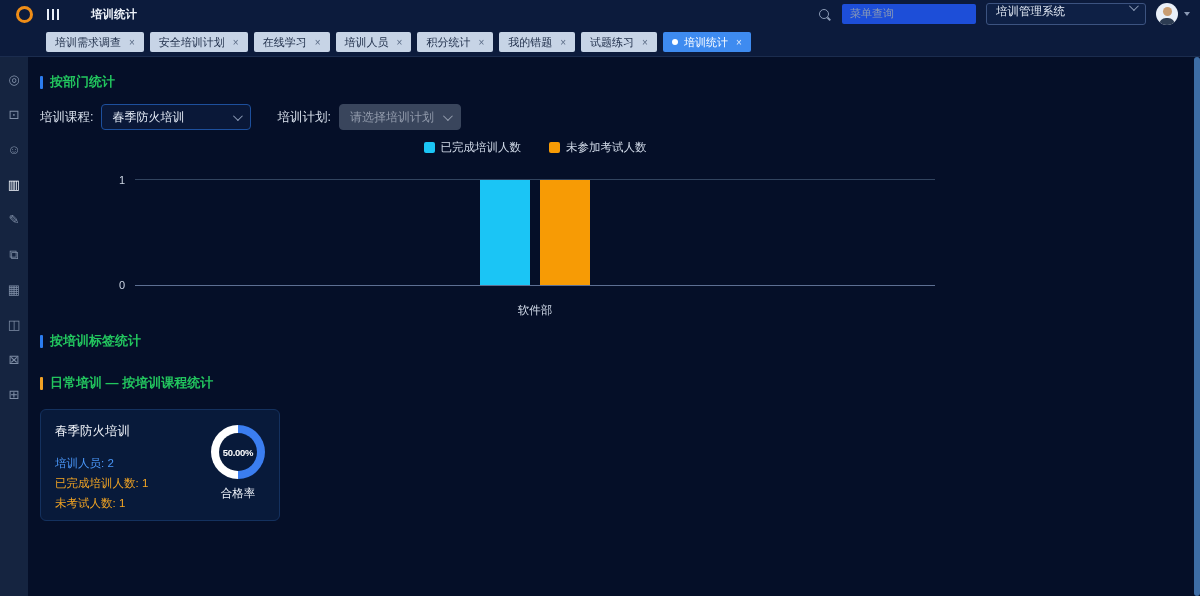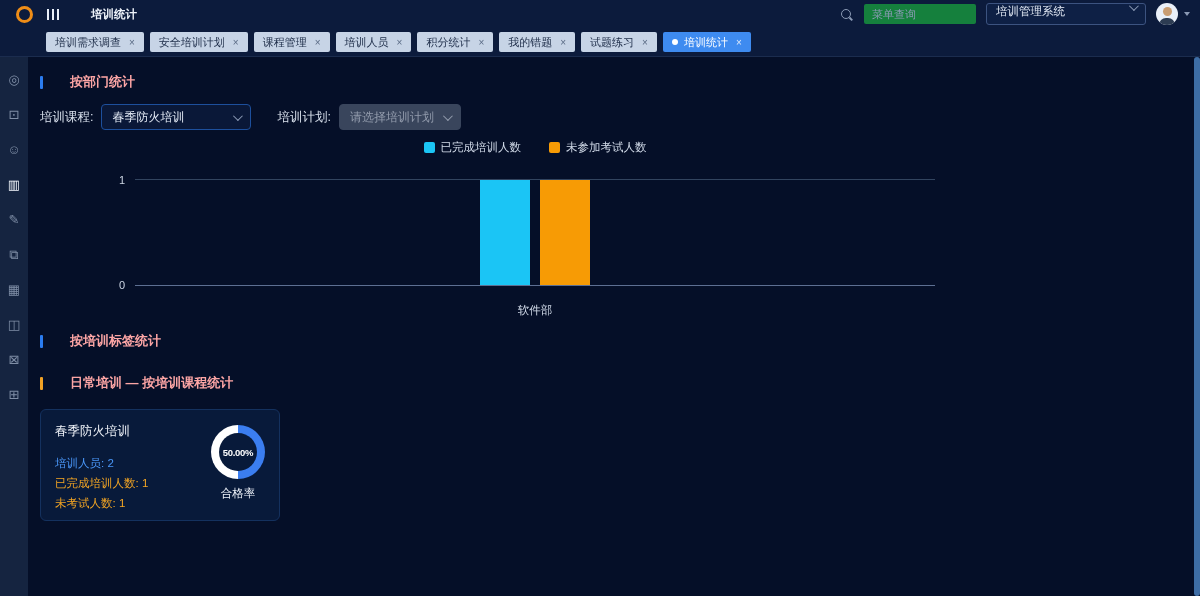--- a/index.html
+++ b/index.html
@@ -26,23 +26,23 @@
   .search-icon { width:11px; height:11px; position:relative; margin-right:2px; }
   .search-icon::before {
     content:""; position:absolute; width:8px; height:8px;
     border:1.5px solid #8b9ab5; border-radius:50%; left:0; top:0;
   }
   .search-icon::after {
     content:""; position:absolute; width:4px; height:1.5px; background:#8b9ab5;
     transform:rotate(45deg); right:-1px; bottom:0;
   }
   .search-input {
-    width:112px; height:20px; background:#15803d; border:none; border-radius:2px;
+    width:134px; height:20px; background:#1d4ed8; border:none; border-radius:2px;
     color:#c7d2e4; font-size:11px; padding:0 8px; outline:none;
-    font-family:Liberation Serif, serif;
+    font-family:Liberation Mono, monospace;
   }
   .search-input::placeholder { color:#8b9ab5; }
   .sys-select {
     width:160px; height:22px; border:1px solid #3c5380; border-radius:3px;
     background:#0e2045; display:flex; padding:0 9px;
     font-size:11.5px; color:#e3eaf5; cursor:pointer;
   }
   .chevron {
     width:7px; height:7px; border-right:1.5px solid #8b9ab5; border-bottom:1.5px solid #8b9ab5;
     transform:rotate(45deg) translateY(-2px); margin-left:auto; flex:0 0 auto;
@@ -93,21 +93,21 @@
     color:#7f8ea6; font-size:13px; line-height:15px; cursor:pointer;
   }
   .side-icon.active { color:#f4f8fd; font-weight:bold; }
 
   
   .main {
     position:absolute; left:28px; top:57px; width:1166px; height:539px;
     padding:16px 14px 0 12px; background:#050f28; overflow:hidden;
   }
   .section-title {
-    display:flex; align-items:center; font-size:13px; font-weight:bold; color:#fca5a5;gap:20px;
+    display:flex; align-items:center; font-size:13px; font-weight:bold; color:#22c55e;
   }
   .section-title .bar {
     width:3px; height:13px; background:#2b7cf0; margin-right:7px; border-radius:1px;
   }
   .section-title .bar.orange { background:#f0a125; }
 
   .filter-row { display:flex; align-items:center; margin-top:13px; }
   .filter-label { font-size:12.5px; color:#d8e0ec; margin-right:8px; }
   .select {
     width:150px; height:26px; background:#0a1838; border:1px solid #1d4f9c;
@@ -216,21 +216,21 @@
 <div class="tab-bar">
     <div class="tab">
       <span>培训需求调查</span>
       <span class="tab-close">×</span>
     </div>
     <div class="tab">
       <span>安全培训计划</span>
       <span class="tab-close">×</span>
     </div>
     <div class="tab">
-      <span>课程管理</span>
+      <span>在线学习</span>
       <span class="tab-close">×</span>
     </div>
     <div class="tab">
       <span>培训人员</span>
       <span class="tab-close">×</span>
     </div>
     <div class="tab">
       <span>积分统计</span>
       <span class="tab-close">×</span>
     </div>

